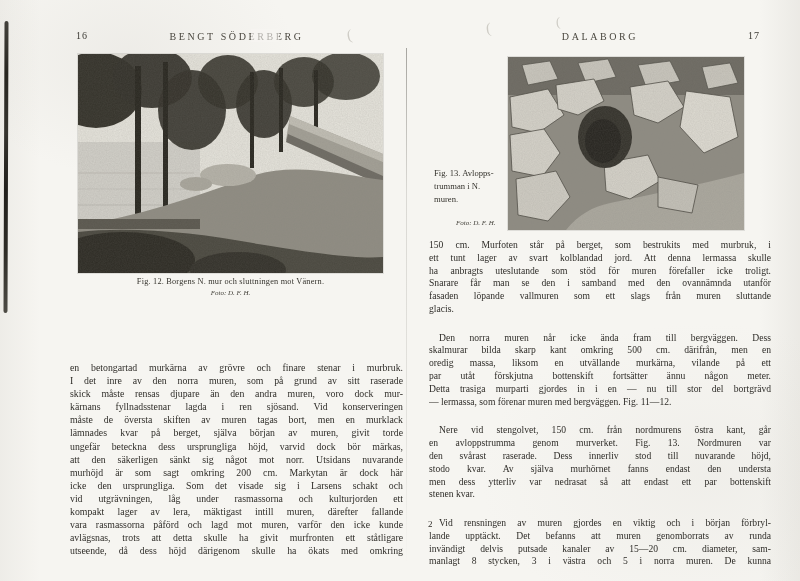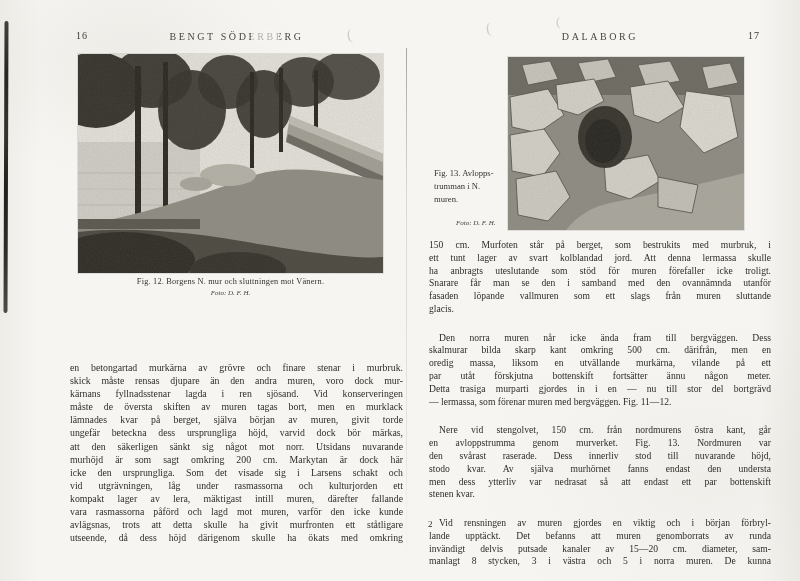--- a/index.html
+++ b/index.html
@@ -115,20 +115,21 @@
       </svg>
     </figure>
 
     <div class="caption cap-left">
       <div class="cap-line">Fig. 12.  Borgens N. mur och sluttningen mot Vänern.</div>
       <div class="cap-credit">Foto: D. F. H.</div>
     </div>
 
     <div class="body body-left">
         <div class="line">en betongartad murkärna av grövre och finare stenar i murbruk.</div>
+        <div class="line">I det inre av den norra muren, som på grund av sitt raserade</div>
         <div class="line">skick måste rensas djupare än den andra muren, voro dock mur-</div>
         <div class="line">kärnans fyllnadsstenar lagda i ren sjösand.  Vid konserveringen</div>
         <div class="line">måste de översta skiften av muren tagas bort, men en murklack</div>
         <div class="line">lämnades kvar på berget, själva början av muren, givit torde</div>
         <div class="line">ungefär beteckna dess ursprungliga höjd, varvid dock bör märkas,</div>
         <div class="line">att den säkerligen sänkt sig något mot norr.  Utsidans nuvarande</div>
         <div class="line">murhöjd är som sagt omkring 200 cm.  Markytan är dock här</div>
         <div class="line">icke den ursprungliga.  Som det visade sig i Larsens schakt och</div>
         <div class="line">vid utgrävningen, låg under rasmassorna och kulturjorden ett</div>
         <div class="line">kompakt lager av lera, mäktigast intill muren, därefter fallande</div>

